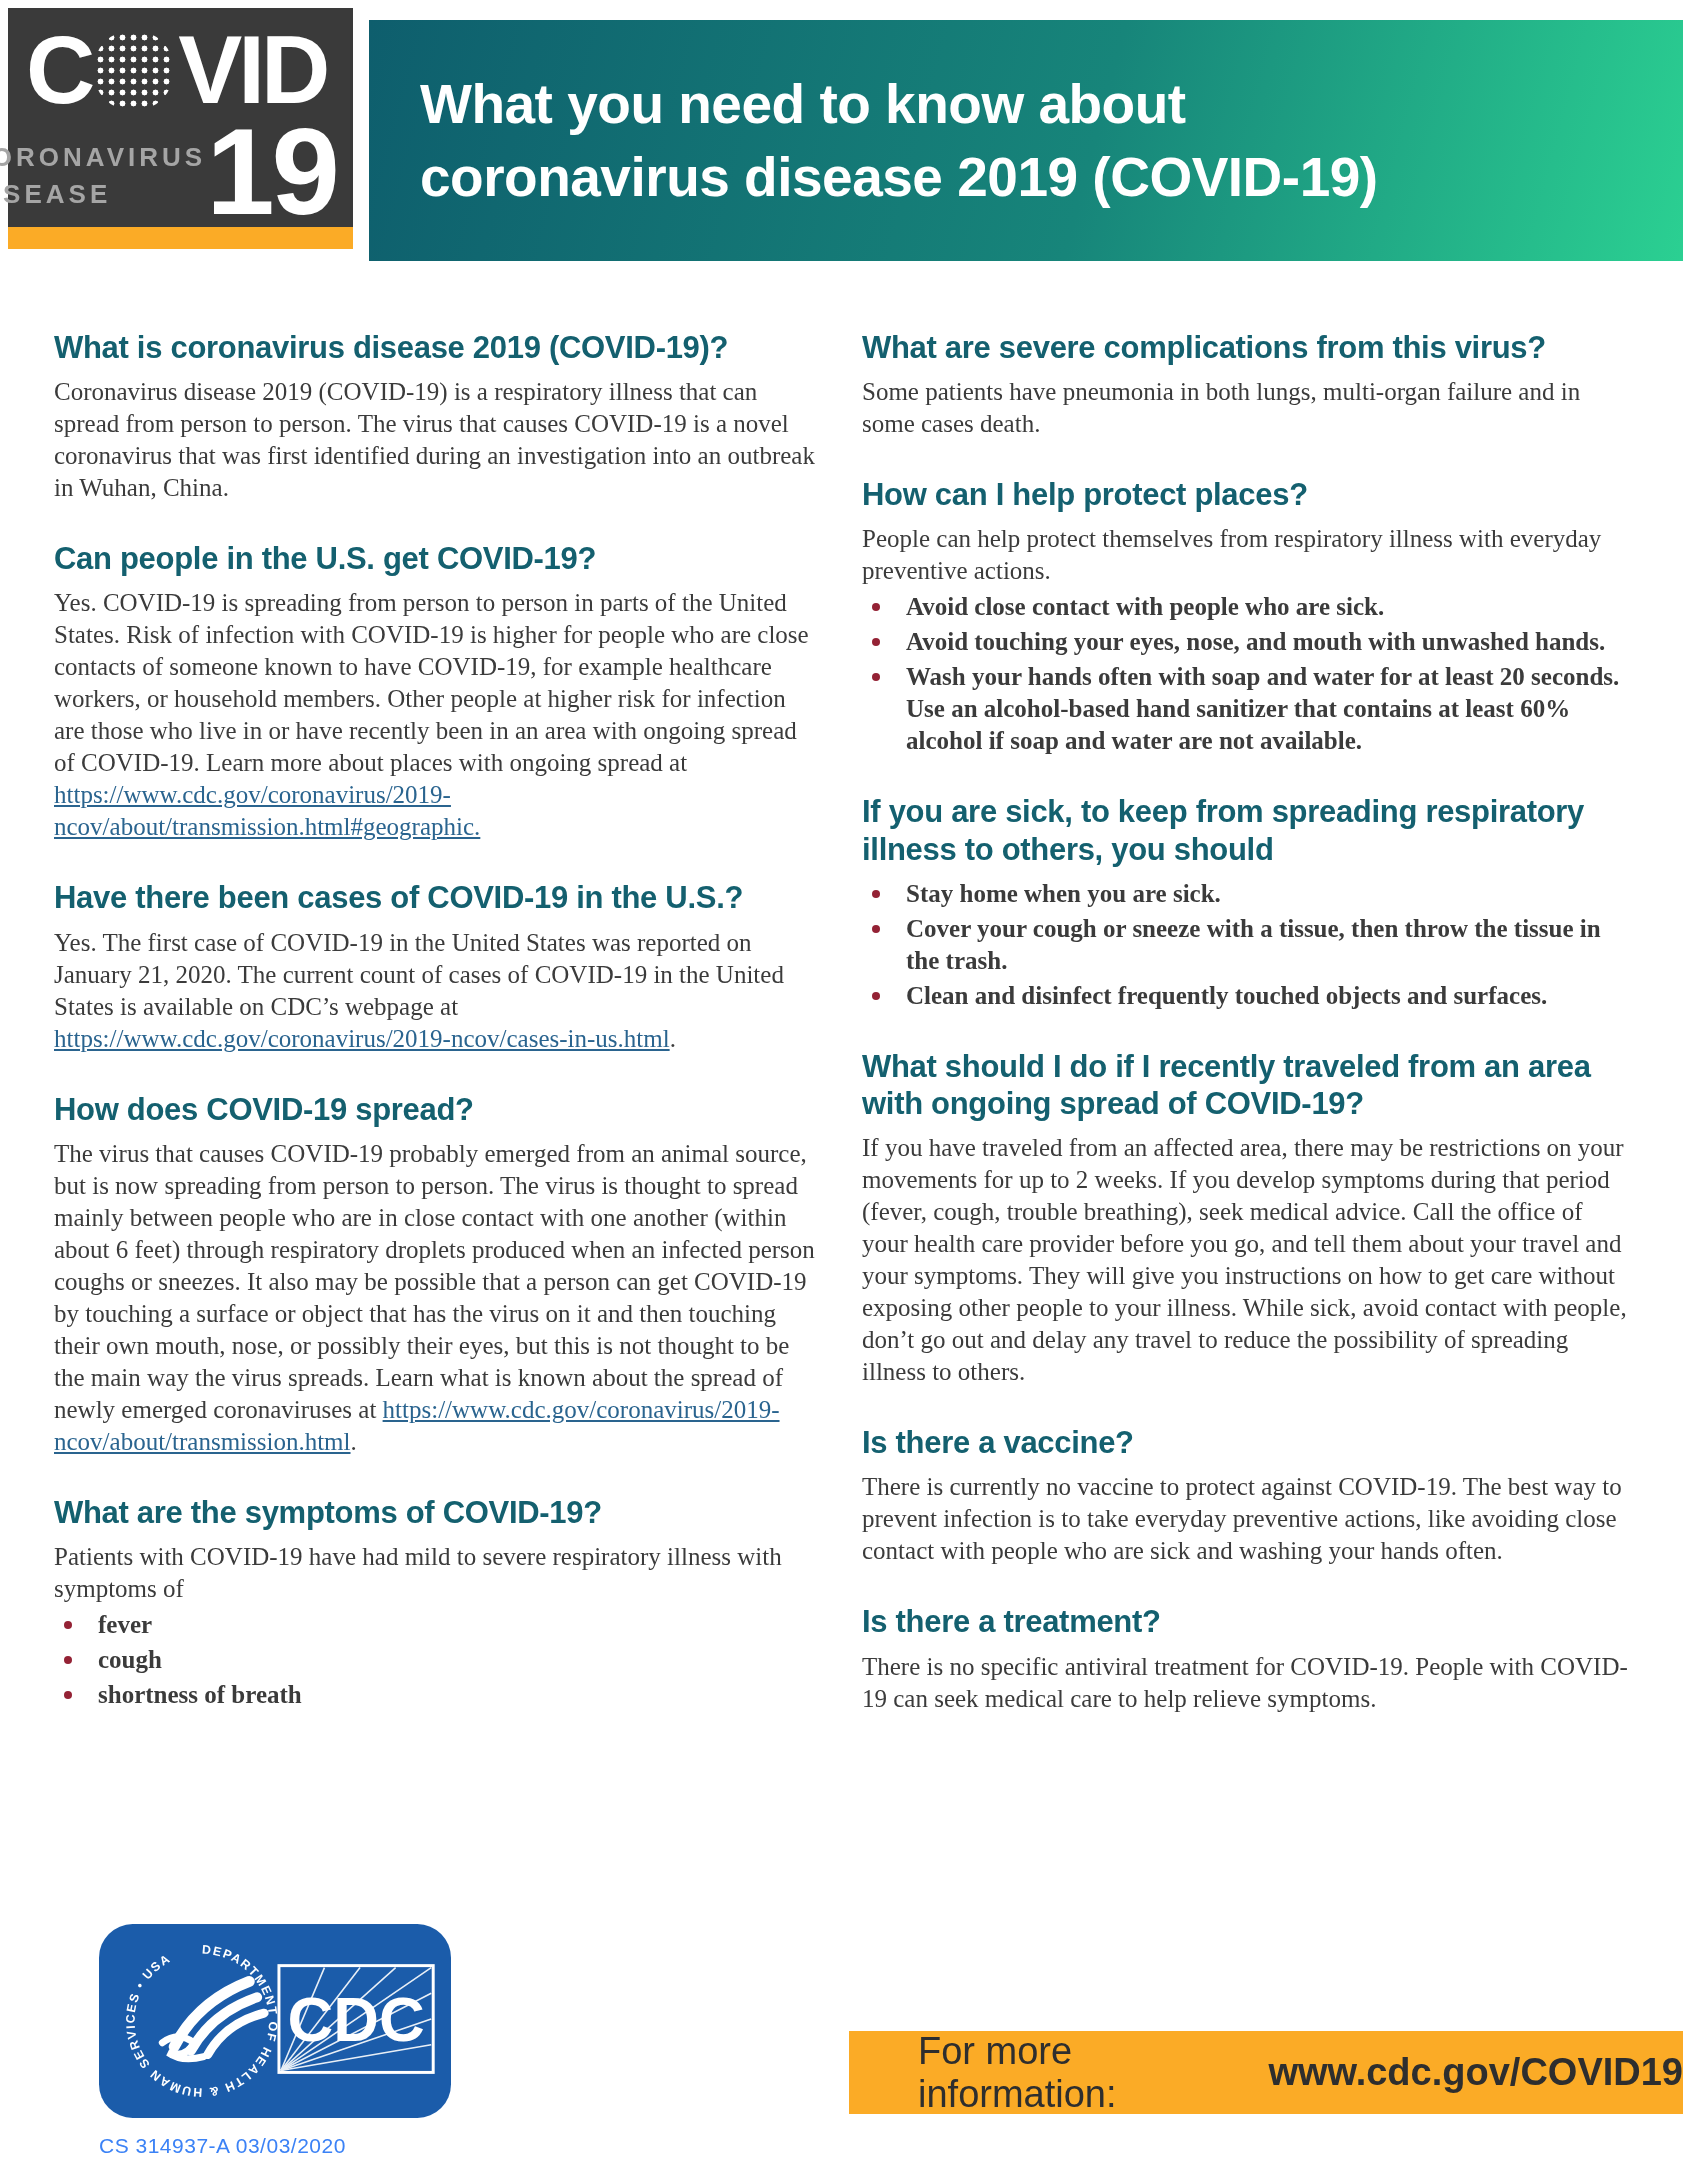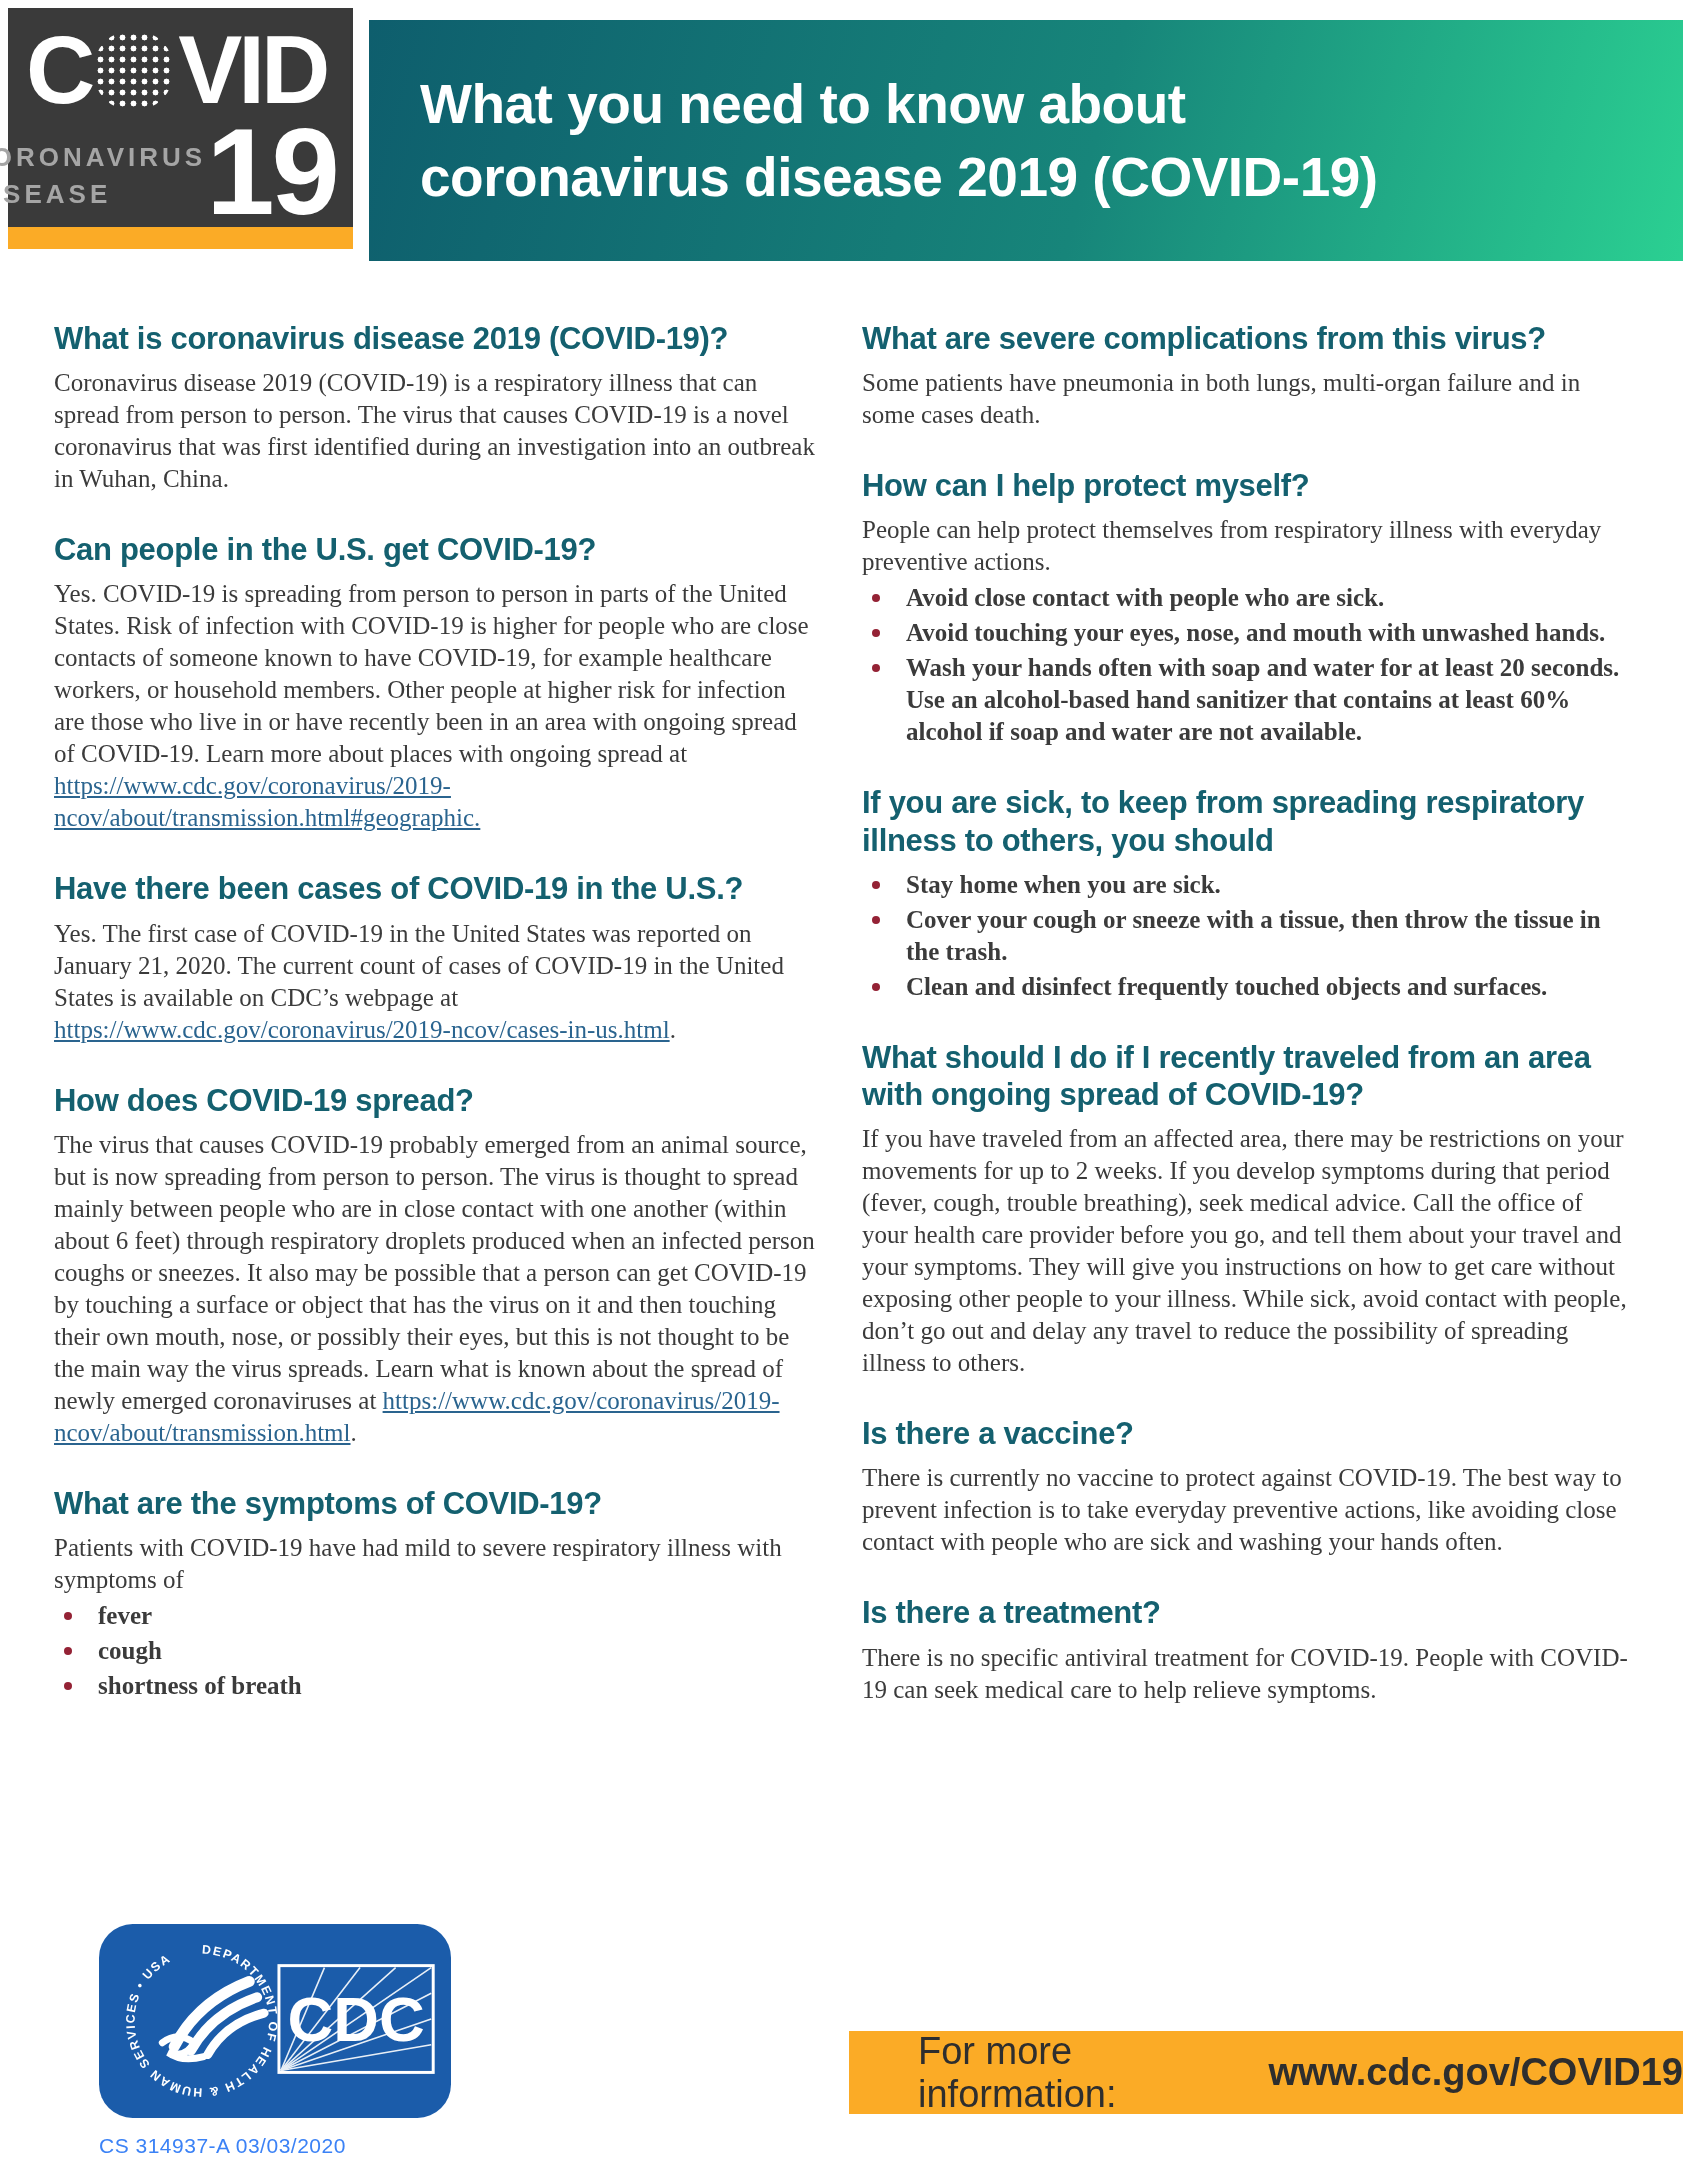--- a/index.html
+++ b/index.html
@@ -86,21 +86,21 @@
     font-weight: bold;
     font-size: 55px;
     line-height: 1.32;
     letter-spacing: -0.5px;
     white-space: pre-line;
   }
 
   
   .content {
     position: absolute;
-    top: 320px; left: 54px;
+    top: 329px; left: 54px;
     width: 1576px;
     display: flex;
     gap: 40px;
   }
   .col { width: 768px; }
 
   .section-heading {
     font-family: "Liberation Sans", sans-serif;
     font-weight: bold;
     font-size: 31px;
@@ -216,21 +216,21 @@
         <p>Patients with COVID-19 have had mild to severe respiratory illness with symptoms of</p>
         <ul>
           <li>fever</li>
           <li>cough</li>
           <li>shortness of breath</li>
         </ul>
       </div>
     <div class="col" id="col-right">
         <h2 class="section-heading">What are severe complications from this virus?</h2>
         <p>Some patients have pneumonia in both lungs, multi-organ failure and in some cases death.</p>
-        <h2 class="section-heading">How can I help protect myself?</h2>
+        <h2 class="section-heading">How can I help protect places?</h2>
         <p>People can help protect themselves from respiratory illness with everyday preventive actions.</p>
         <ul>
           <li>Avoid close contact with people who are sick.</li>
           <li>Avoid touching your eyes, nose, and mouth with unwashed hands.</li>
           <li>Wash your hands often with soap and water for at least 20 seconds. Use an alcohol-based hand sanitizer that contains at least 60% alcohol if soap and water are not available.</li>
         </ul>
         <h2 class="section-heading">If you are sick, to keep from spreading respiratory illness to others, you should</h2>
         <ul>
           <li>Stay home when you are sick.</li>
           <li>Cover your cough or sneeze with a tissue, then throw the tissue in the trash.</li>

